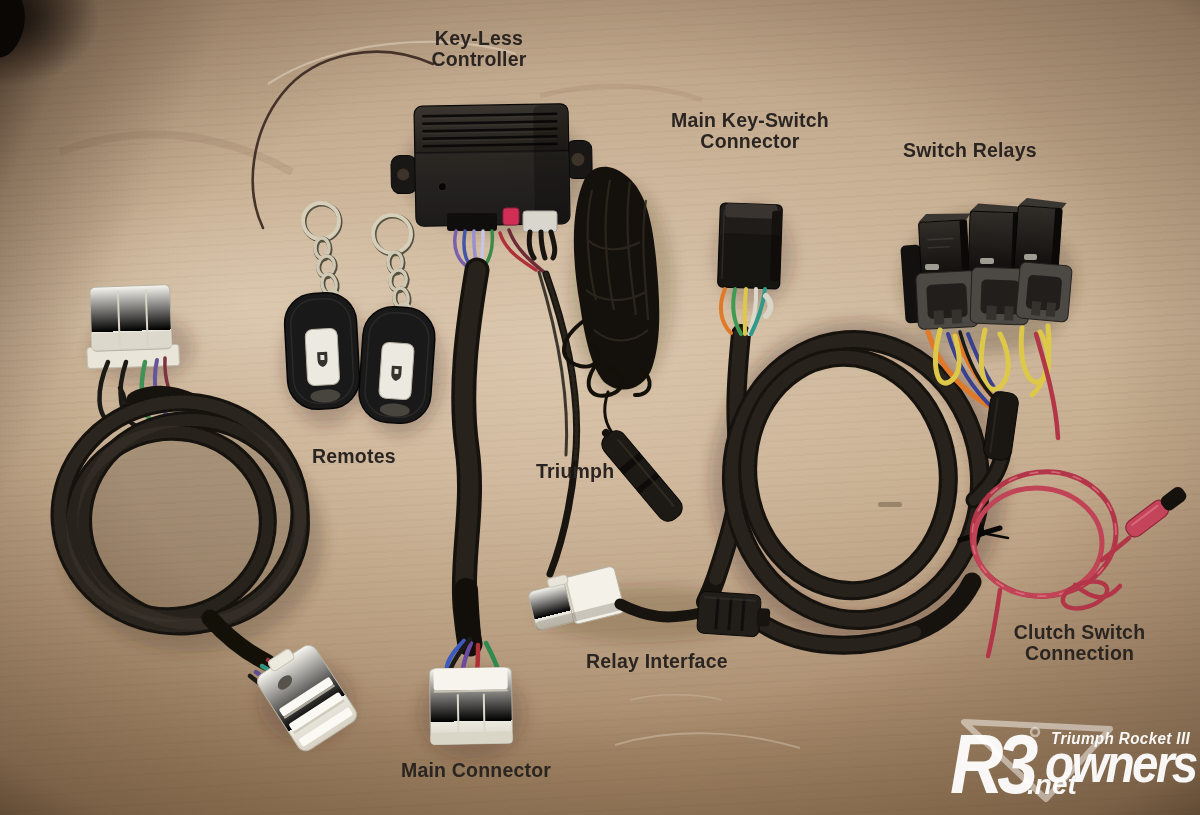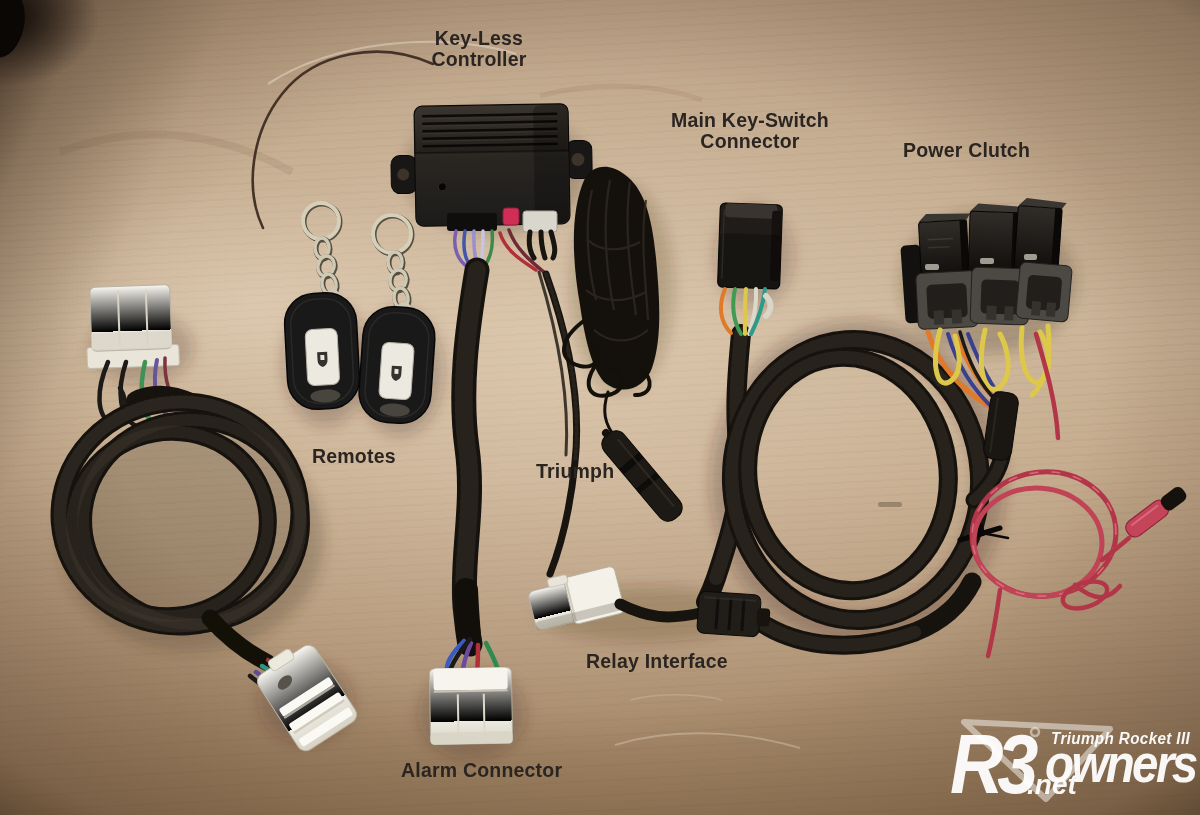--- a/index.html
+++ b/index.html
@@ -416,25 +416,27 @@
   <g fill="none" stroke="rgba(250,248,244,.5)" stroke-linejoin="round">
     <path d="M964,722 L1110,729 L1046,799 Z" stroke-width="6"></path>
     <circle cx="1035" cy="732" r="4" stroke-width="2.5"></circle>
   </g>
 </svg>
 
 <div class="lbl ctr" style="left:650px;top:110px;width:200px;">Main Key-Switch
 Connector</div>
 <div class="lbl ctr" style="left:389px;top:28px;width:180px;">Key-Less
 Controller</div>
-<div class="lbl" style="left:903px;top:140px;">Power Clutch</div>
+<div class="lbl" style="left:903px;top:140px;">Switch Relays</div>
 <div class="lbl" style="left:312px;top:446px;">Remotes</div>
 <div class="lbl" style="left:536px;top:461px;">Triumph</div>
-<div class="lbl" style="left:401px;top:760px;">Alarm Connector</div>
+<div class="lbl" style="left:401px;top:760px;">Main Connector</div>
 <div class="lbl" style="left:586px;top:651px;">Relay Interface</div>
+<div class="lbl ctr" style="left:1002px;top:622px;width:155px;">Clutch Switch
+Connection</div>
 
 <div>
   <div class="wm wm-r3">R3</div>
   <div class="wm wm-tagline">Triumph Rocket III</div>
   <div class="wm wm-owners">owners</div>
   <div class="wm wm-net">.net</div>
 </div>
 
 </div>
 

